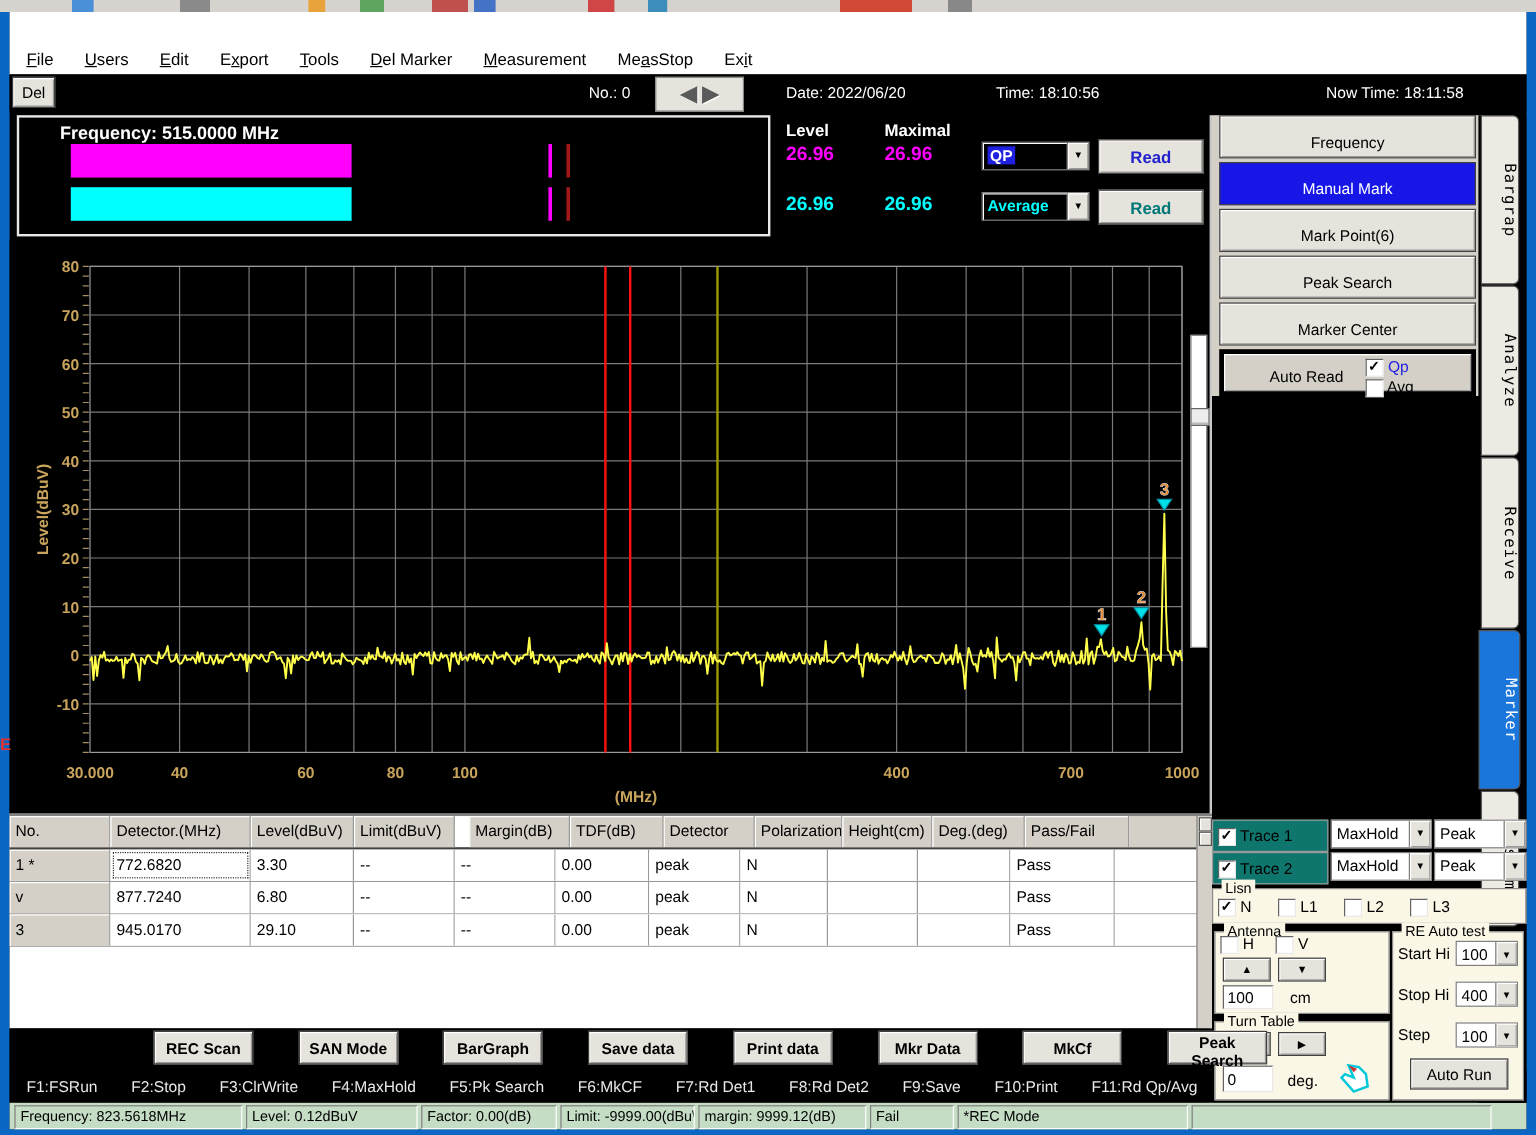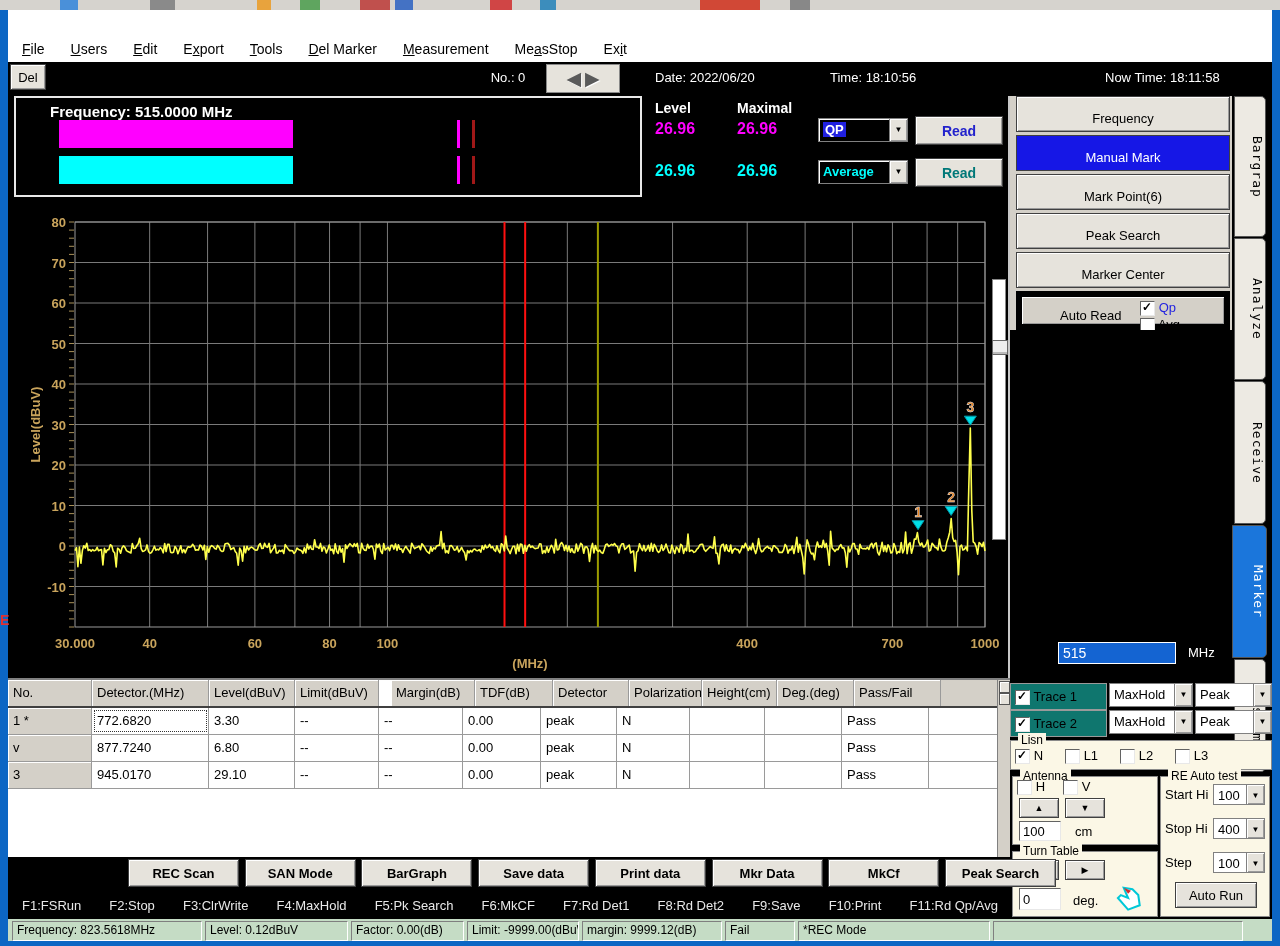--- a/index.html
+++ b/index.html
@@ -56,30 +56,30 @@
   .tbl-row{display:flex;height:26px;border-bottom:1px solid #9a9a9a;}
   .tbl-row.hdr{border-bottom:2px solid #404040;}
   .tc{box-sizing:border-box;border-right:1px solid #9a9a9a;padding:5px 4px 0 5px;font-size:13px;white-space:nowrap;overflow:hidden;background:#fff;}
   .tc.gray{background:#D4D0C8;box-shadow:inset 1px 1px 0 #fff;}
   .tc.focus{outline:1px dotted #333;outline-offset:-3px;}
   #table-scroll{position:absolute;right:0;top:0;width:12px;height:177px;background:#D4D0C8;border-left:1px solid #808080;}
   #table-scroll .sq{position:absolute;left:1px;width:9px;height:10px;background:#E6E3DC;border:1px solid #555;box-shadow:inset 1px 1px 0 #fff;}
   
   .btnstrip{position:absolute;left:0;top:847px;width:1002px;height:34px;background:#000;}
   .strip-buttons{position:absolute;left:120px;top:849px;width:928px;height:30px;display:flex;justify-content:space-between;z-index:30;}
-  .strip-buttons .sb{width:111px;height:28px;font-weight:bold;font-size:13px;padding-top:1px;}
+  .strip-buttons .sb{width:83px;height:28px;font-weight:bold;font-size:13px;padding-top:1px;}
   .fkeys{position:absolute;left:0;top:881px;width:1264px;height:28px;background:#000;}
   .fkeys-inner{position:absolute;left:14px;top:7px;width:976px;display:flex;justify-content:space-between;color:#E8E8E8;font-size:13px;white-space:nowrap;}
   .statusbar{position:absolute;left:0;top:909px;width:1264px;height:22px;background:#C5DCC5;display:flex;gap:3px;padding:2px 0 0 4px;box-sizing:border-box;}
   .sseg{border:1px solid;border-color:#7f7f7f #ffffff #ffffff #7f7f7f;padding:1px 4px 0 4px;font-size:12px;white-space:nowrap;overflow:hidden;background:#C5DCC5;box-sizing:border-box;}
   
   .rp-buttons{position:absolute;left:1002px;top:86px;width:226px;height:234px;background:#D4D0C8;}
   .rp-btn{position:absolute;left:6px;width:214px;height:36px;font-size:13px;cursor:default;text-align:center;padding-top:9px;box-sizing:border-box;}
   .rp-btn.active{background:#1617E6;color:#fff;box-shadow:none;}
-  .autoread{position:absolute;left:6px;top:195px;width:214px;height:39px;background:#D4D0C8;border:6px solid #000000;box-shadow:inset 1px 1px 0 #fff,inset -1px -1px 0 #9a9a9a;box-sizing:border-box;}
+  .autoread{position:absolute;left:6px;top:195px;width:214px;height:39px;background:#D4D0C8;border:4px solid #000000;box-shadow:inset 1px 1px 0 #fff,inset -1px -1px 0 #9a9a9a;box-sizing:border-box;}
   .autoread .lbl{position:absolute;left:38px;top:11px;font-size:13px;}
   .cb{display:inline-block;width:13px;height:13px;background:#fff;border:1px solid;border-color:#636363 #e8e8e8 #e8e8e8 #636363;position:relative;vertical-align:middle;cursor:default;}
   .cb.checked::after{content:"✓";position:absolute;left:1px;top:-2px;font-size:12px;font-weight:bold;color:#000;}
   .rp-black{position:absolute;left:1002px;top:320px;width:222px;height:352px;background:#000;}
   #freq-input{position:absolute;left:48px;top:312px;width:108px;height:20px;background:#1464D2;color:#fff;border:1px solid #fff;font-size:14px;padding:0 4px;font-family:"Liberation Sans",sans-serif;}
   #freq-unit{position:absolute;left:178px;top:315px;color:#fff;font-size:13px;}
   .vtabs{position:absolute;left:1224px;top:86px;width:40px;height:823px;background:#000;}
   .vtab{writing-mode:vertical-rl;text-align:center;background:#EDEAE3;border:1px solid #555;border-radius:0 5px 5px 0;width:32px;box-sizing:border-box;font-family:"DejaVu Sans Mono",monospace;font-size:13px;letter-spacing:1px;color:#000;cursor:default;position:absolute;left:2px;}
   .vtab.active{background:#1B76DB;color:#fff;width:35px;left:0;}
   .trace-row{position:absolute;left:1002px;width:262px;height:27px;}
@@ -391,24 +391,20 @@
     <button class="rp-btn btn3d" style="top:156px">Marker Center</button>
     <div class="autoread">
       <span class="lbl">Auto Read</span>
       <span style="position:absolute;left:118px;top:3px;"><span class="cb checked"></span>
         <span style="color:#2222E0;font-size:13px;">Qp</span></span>
       <span style="position:absolute;left:118px;top:20px;"><span class="cb"></span>
         <span style="font-size:13px;">Avg</span></span>
     </div>
   </div>
 
-  <div class="rp-black">
-    <input id="freq-input" value="515" style="">
-    <span id="freq-unit">MHz</span>
-  </div>
 
   <div class="vtabs">
       <div class="vtab" style="top: 0px; height: 141px;">Bargrap</div>
       <div class="vtab" style="top: 142px; height: 142px;">Analyze</div>
       <div class="vtab" style="top: 285px; height: 143px;">Receive</div>
       <div class="vtab active" style="top: 429px; height: 133px;">Marker</div>
       <div class="vtab" style="top: 563px; height: 113px;">System</div>
     </div>
 
   <div class="trace-row" style="top:673px;">

